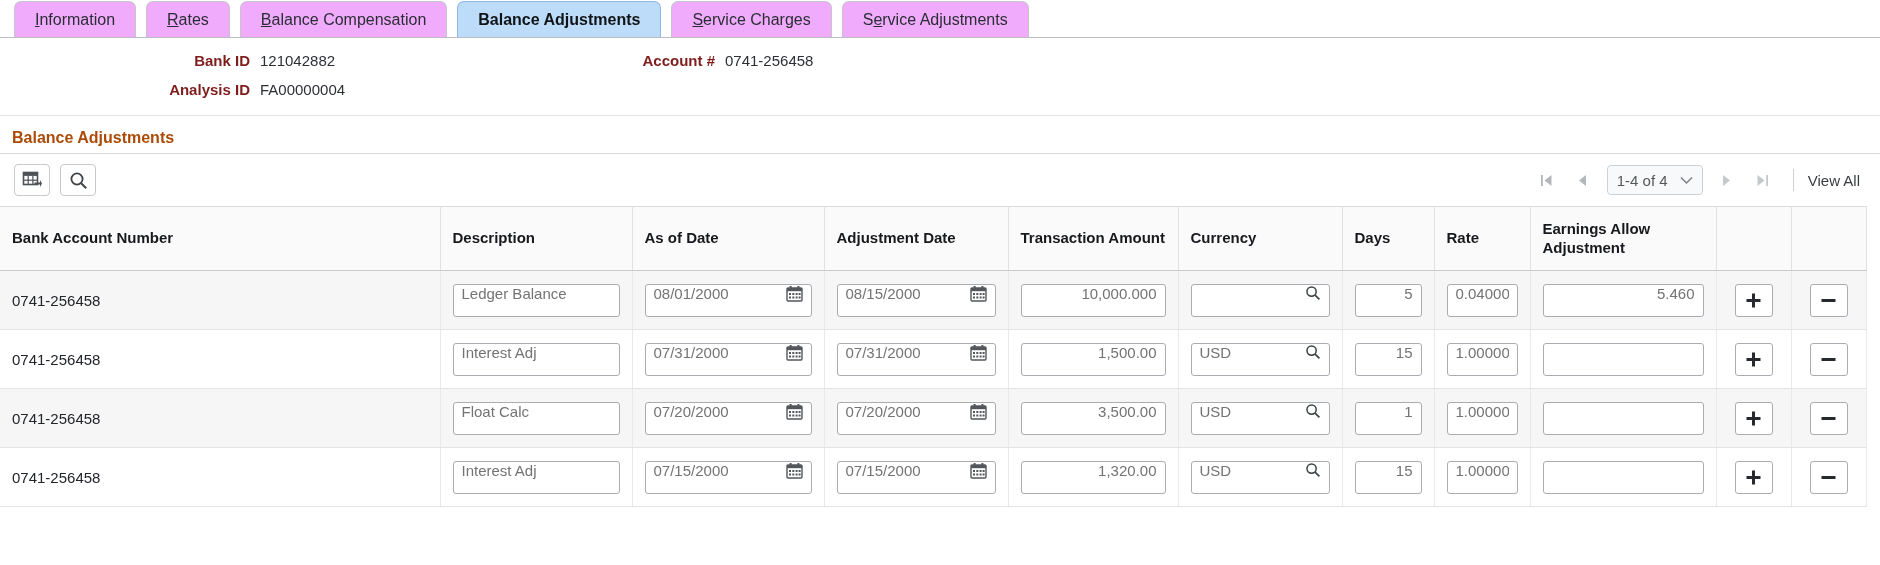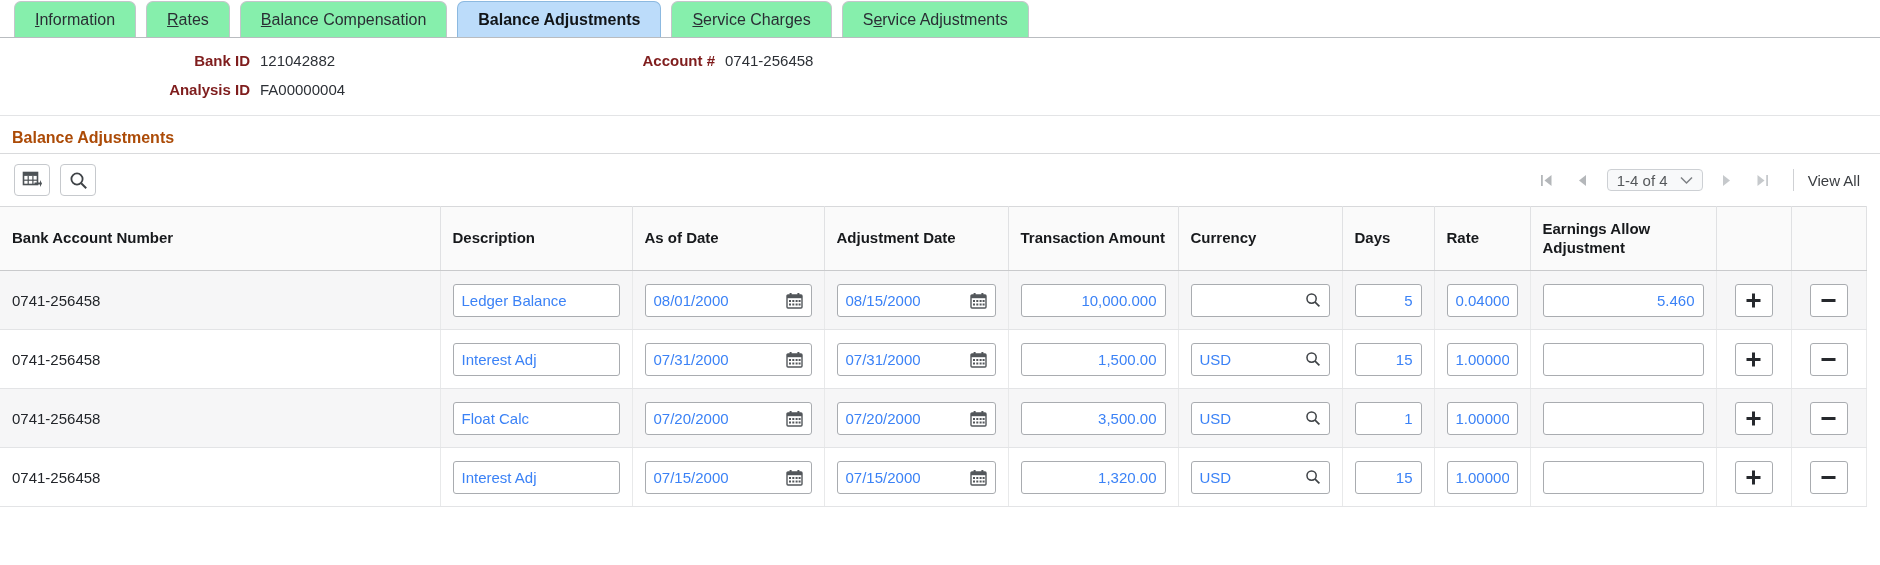--- a/index.html
+++ b/index.html
@@ -23,21 +23,21 @@
   }
   .tab {
     height: 36px;
     margin-right: 10px;
     padding: 0 20px;
     display: flex;
     align-items: center;
     justify-content: center;
     font-size: 16px;
     color: #2a2e34;
-    background: #86efac;
+    background: #f0abfc;
     border: 1px solid #c3c6ca;
     border-bottom: none;
     border-radius: 7px 7px 0 0;
     white-space: nowrap;
     cursor: pointer;
   }
   .tab.active {
     background: #bcdcfa;
     border-color: #8cb9e0;
     font-weight: bold;
@@ -103,21 +103,21 @@
     gap: 0px;
     font-size: 15px;
     color: #57595c;
   }
   .pgarrow {
     width: 36px; height: 30px;
     display: flex; align-items: center; justify-content: center;
     cursor: pointer;
   }
   .pgselect {
-    height: 22px;
+    height: 30px;
     min-width: 96px;
     padding: 0 9px;
     margin: 0 6px;
     border: 1px solid #cdd0d4;
     border-radius: 4px;
     background: #f8f9fa;
     display: flex; align-items: center; gap: 10px;
     justify-content: space-between;
     color: #55585b;
     cursor: pointer;
@@ -165,24 +165,24 @@
     color: #22252a;
   }
   tr.alt td { background: #f6f6f7; }
 
   .cell-input {
     height: 33px;
     border: 1px solid #a9acb0;
     border-radius: 3px;
     background: #ffffff;
     display: flex;
-    align-items: center;
+    align-items: flex-start;
     padding: 0 8px;
     font-size: 15px;
-    color: #3b82f6;
+    color: #737373;
     width: 100%;
   }
   .cell-input.num { justify-content: flex-end; }
   .cell-input.withicon { justify-content: space-between; }
   .cell-input .txt { white-space: nowrap; overflow: hidden; }
 
   .sq-btn {
     width: 38px; height: 33px;
     border: 1px solid #a9acb0;
     border-radius: 3px;

